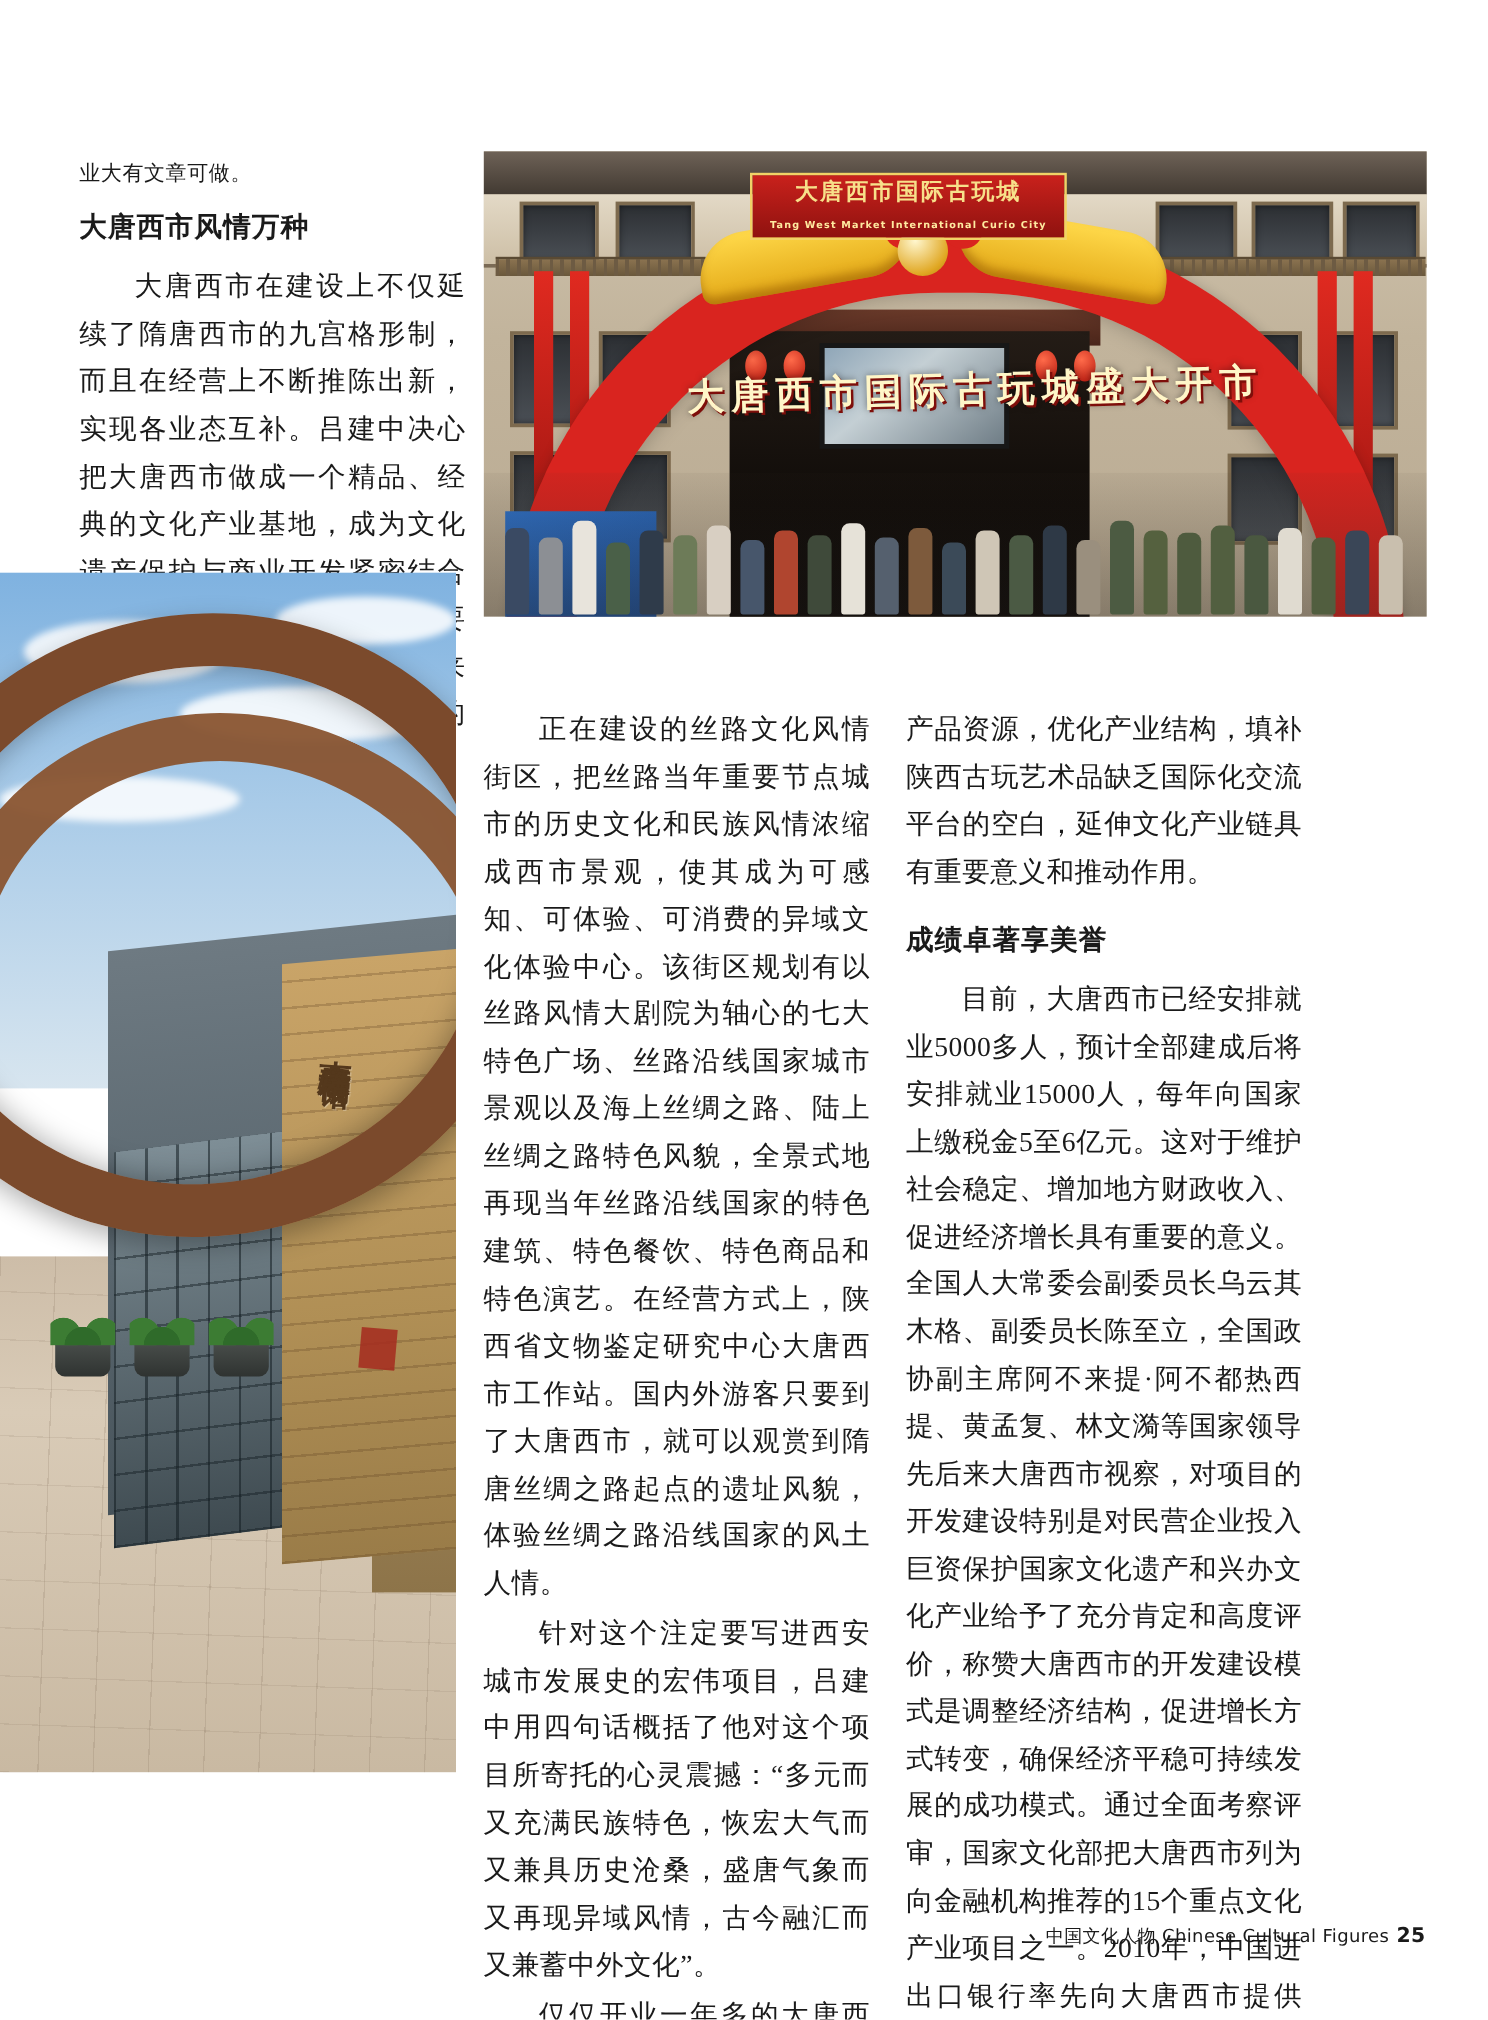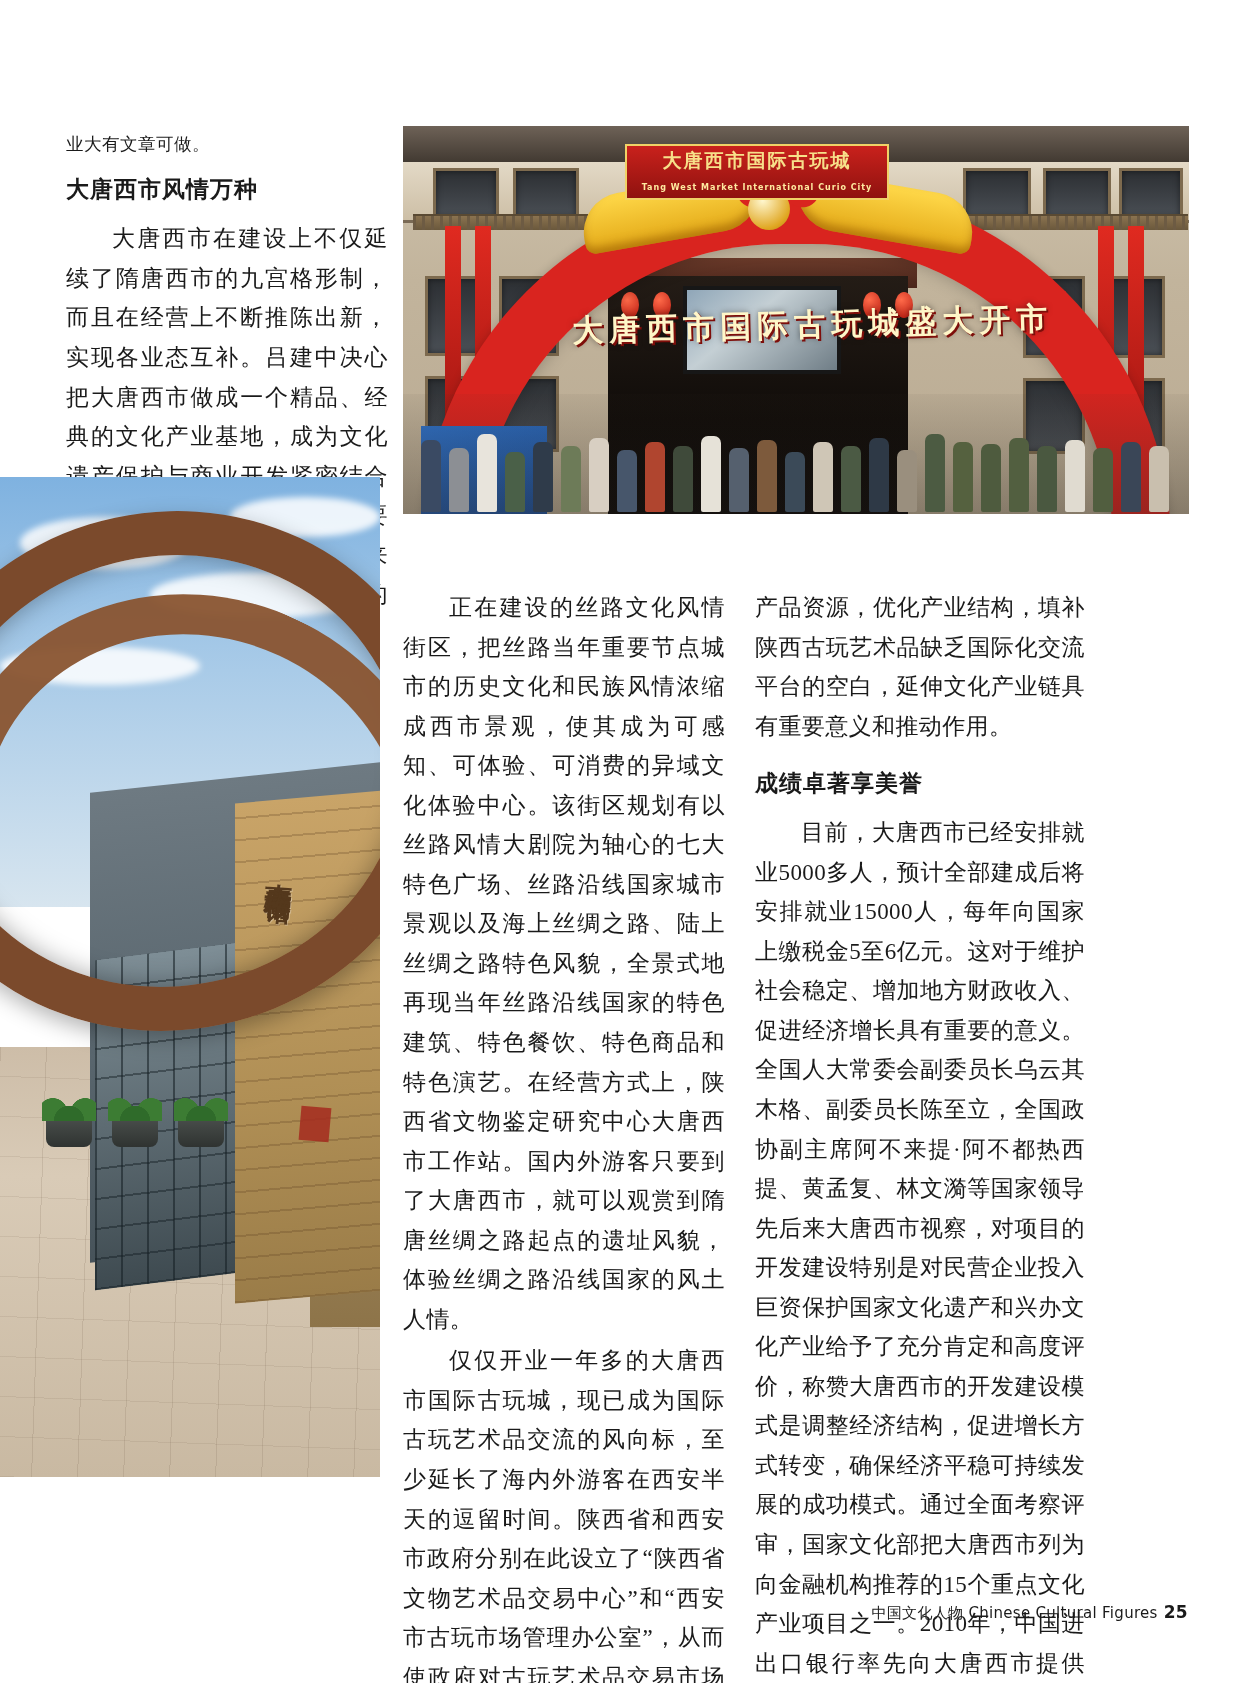--- a/index.html
+++ b/index.html
@@ -419,20 +419,21 @@
     <div class="planter" style="left:46px;"></div>
     <div class="palm" style="left:42px;"></div>
     <div class="planter" style="left:112px;"></div>
     <div class="palm" style="left:108px;"></div>
     <div class="planter" style="left:178px;"></div>
     <div class="palm" style="left:174px;"></div>
   </div>
 
   <div class="col-mid">
     <p class="body-p">正在建设的丝路文化风情街区，把丝路当年重要节点城市的历史文化和民族风情浓缩成西市景观，使其成为可感知、可体验、可消费的异域文化体验中心。该街区规划有以丝路风情大剧院为轴心的七大特色广场、丝路沿线国家城市景观以及海上丝绸之路、陆上丝绸之路特色风貌，全景式地再现当年丝路沿线国家的特色建筑、特色餐饮、特色商品和特色演艺。在经营方式上，陕西省文物鉴定研究中心大唐西市工作站。国内外游客只要到了大唐西市，就可以观赏到隋唐丝绸之路起点的遗址风貌，体验丝绸之路沿线国家的风土人情。</p>
+    <p class="body-p">针对这个注定要写进西安城市发展史的宏伟项目，吕建中用四句话概括了他对这个项目所寄托的心灵震撼：“多元而又充满民族特色，恢宏大气而又兼具历史沧桑，盛唐气象而又再现异域风情，古今融汇而又兼蓄中外文化”。</p>
     <p class="body-p">仅仅开业一年多的大唐西市国际古玩城，现已成为国际古玩艺术品交流的风向标，至少延长了海内外游客在西安半天的逗留时间。陕西省和西安市政府分别在此设立了“陕西省文物艺术品交易中心”和“西安市古玩市场管理办公室”，从而使政府对古玩艺术品交易市场的职能管理机构落户到民营文化产业项目之中。省文物局在此设立了“陕西省文物鉴定研究中心大唐西市工作站”，对古玩市场和交易活动进行全程监管和技术支持。另外，省、市收藏家协会和其他相关民间组织也纷纷落户西市。这对古玩艺术品的规范化、规模化经营，整合</p>
   </div>
 
   <div class="col-right">
     <p class="body-p" style="text-indent:0;">产品资源，优化产业结构，填补陕西古玩艺术品缺乏国际化交流平台的空白，延伸文化产业链具有重要意义和推动作用。</p>
     <h2 class="section-head" style="margin-top:22px;">成绩卓著享美誉</h2>
     <p class="body-p">目前，大唐西市已经安排就业5000多人，预计全部建成后将安排就业15000人，每年向国家上缴税金5至6亿元。这对于维护社会稳定、增加地方财政收入、促进经济增长具有重要的意义。全国人大常委会副委员长乌云其木格、副委员长陈至立，全国政协副主席阿不来提·阿不都热西提、黄孟复、林文漪等国家领导先后来大唐西市视察，对项目的开发建设特别是对民营企业投入巨资保护国家文化遗产和兴办文化产业给予了充分肯定和高度评价，称赞大唐西市的开发建设模式是调整经济结构，促进增长方式转变，确保经济平稳可持续发展的成功模式。通过全面考察评审，国家文化部把大唐西市列为向金融机构推荐的15个重点文化产业项目之一。2010年，中国进出口银行率先向大唐西市提供8.8亿元贷款，中国民生银行也为项目提供了宝贵的信贷支持……吕建中认为，“文化产业的发展离不开创意、人才、资源、资金和政策五大要素。现在是社会需要、国家给力、银行支持、民营文化产业企业适逢快速健康发展的历史机遇期。我们一定要把大唐西市做成传承文化、续写历史的精品经典，以回报这个伟大的时代”。</p>
   </div>
 
   <div class="footer">

